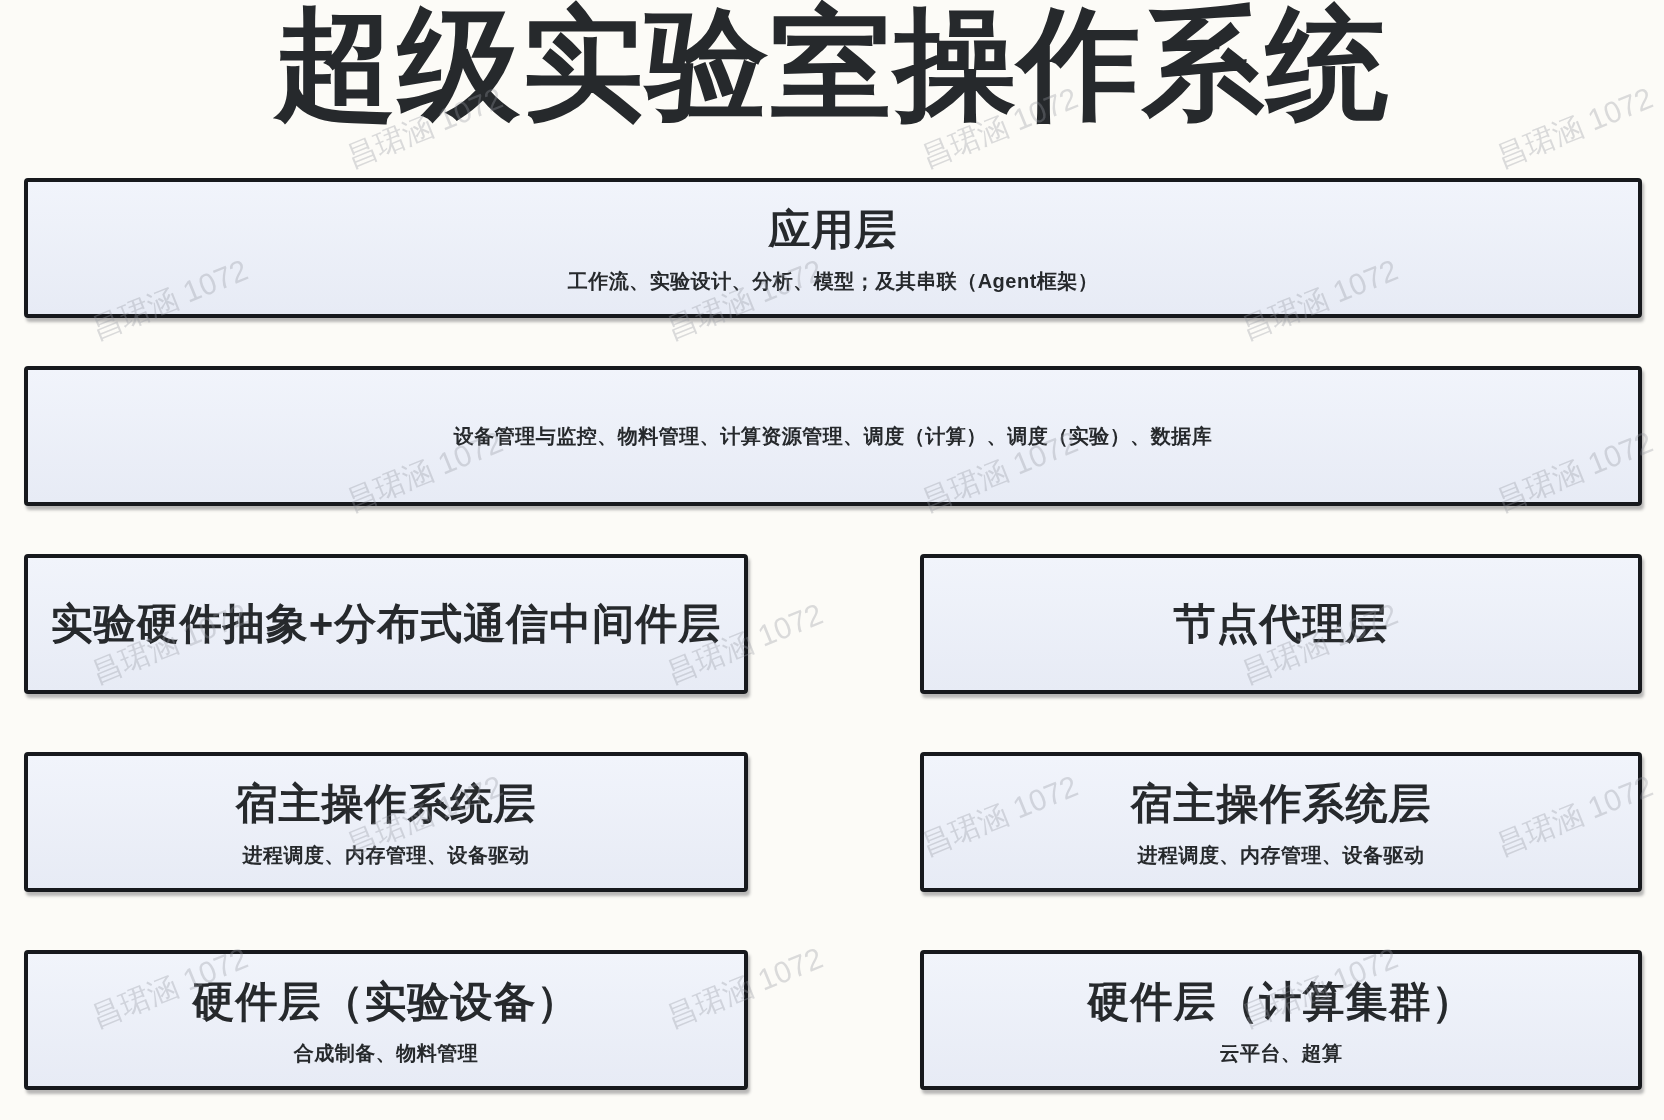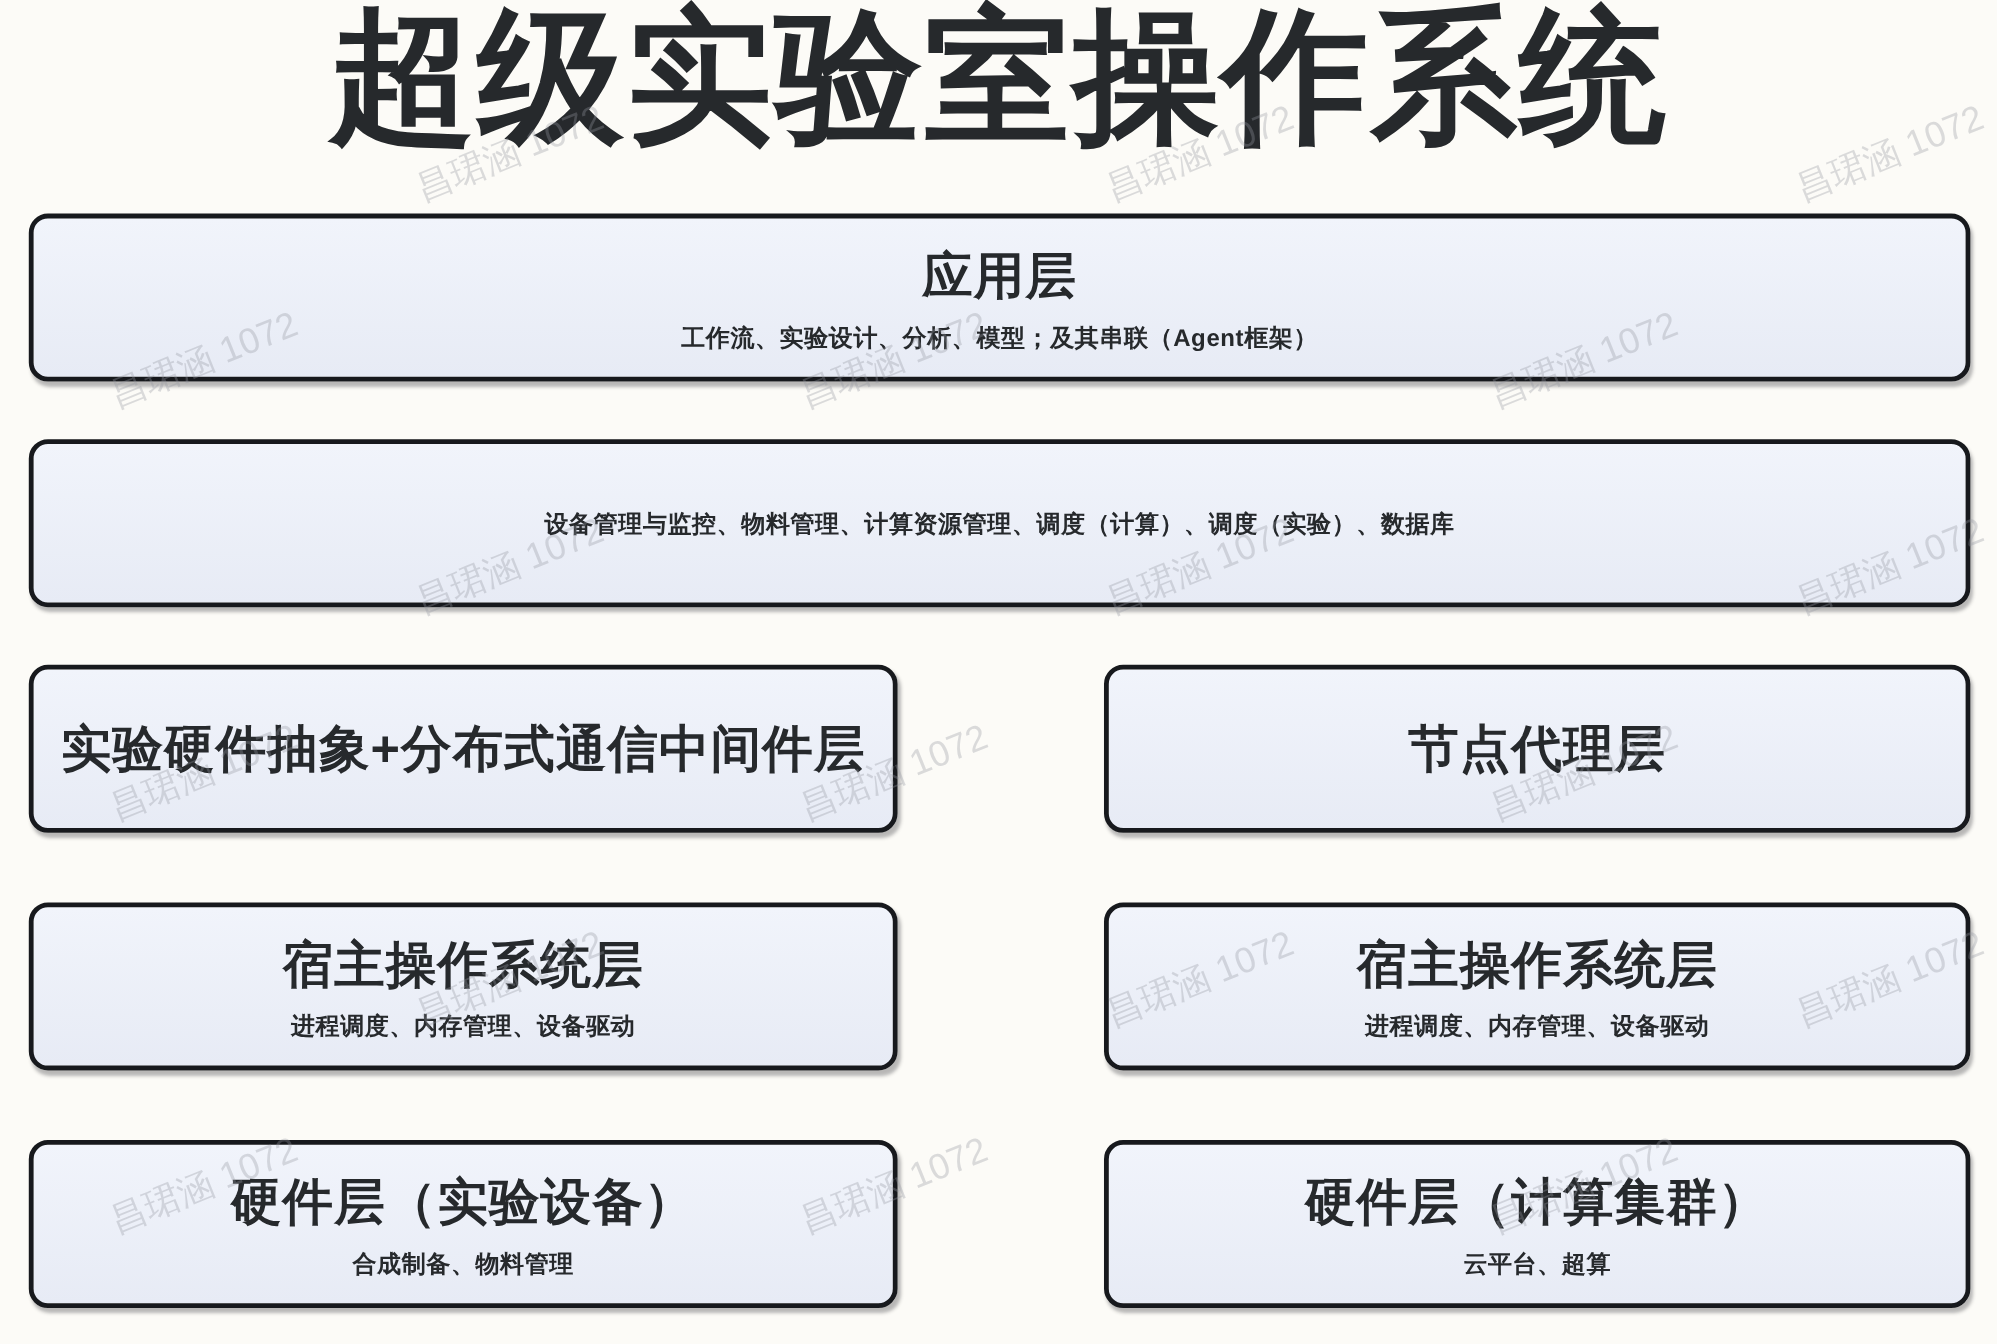--- a/index.html
+++ b/index.html
@@ -25,21 +25,21 @@
     line-height: 1.28;
     font-weight: 900;
     letter-spacing: 2px;
     color: var(--text, #26292c);
     z-index: 2;
   }
   .box {
     position: absolute;
     box-sizing: border-box;
     border: 4px solid var(--border, #17191d);
-    border-radius: 16px;
+    border-radius: 4px;
     background: linear-gradient(180deg, var(--fill-top, #f1f4fb) 0%, var(--fill-bottom, #e7ebf5) 100%);
     box-shadow: 2px 4px 3px rgba(25, 28, 34, 0.30);
     display: flex;
     flex-direction: column;
     align-items: center;
     justify-content: center;
     gap: 10px;
     padding: 6px 10px;
     z-index: 2;
   }

